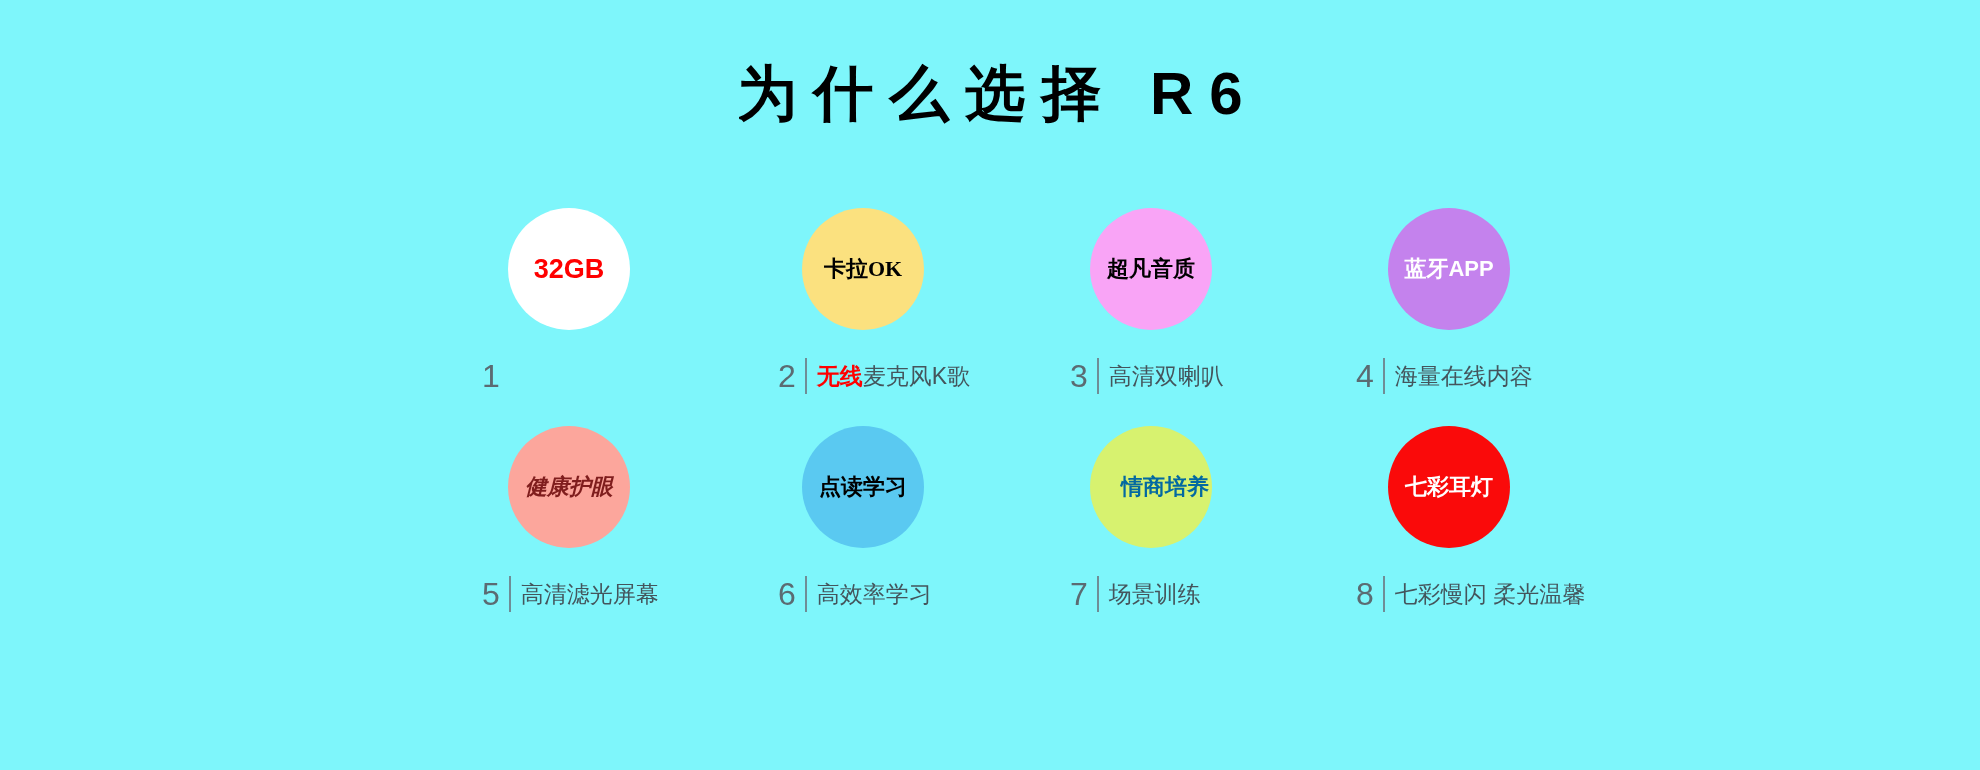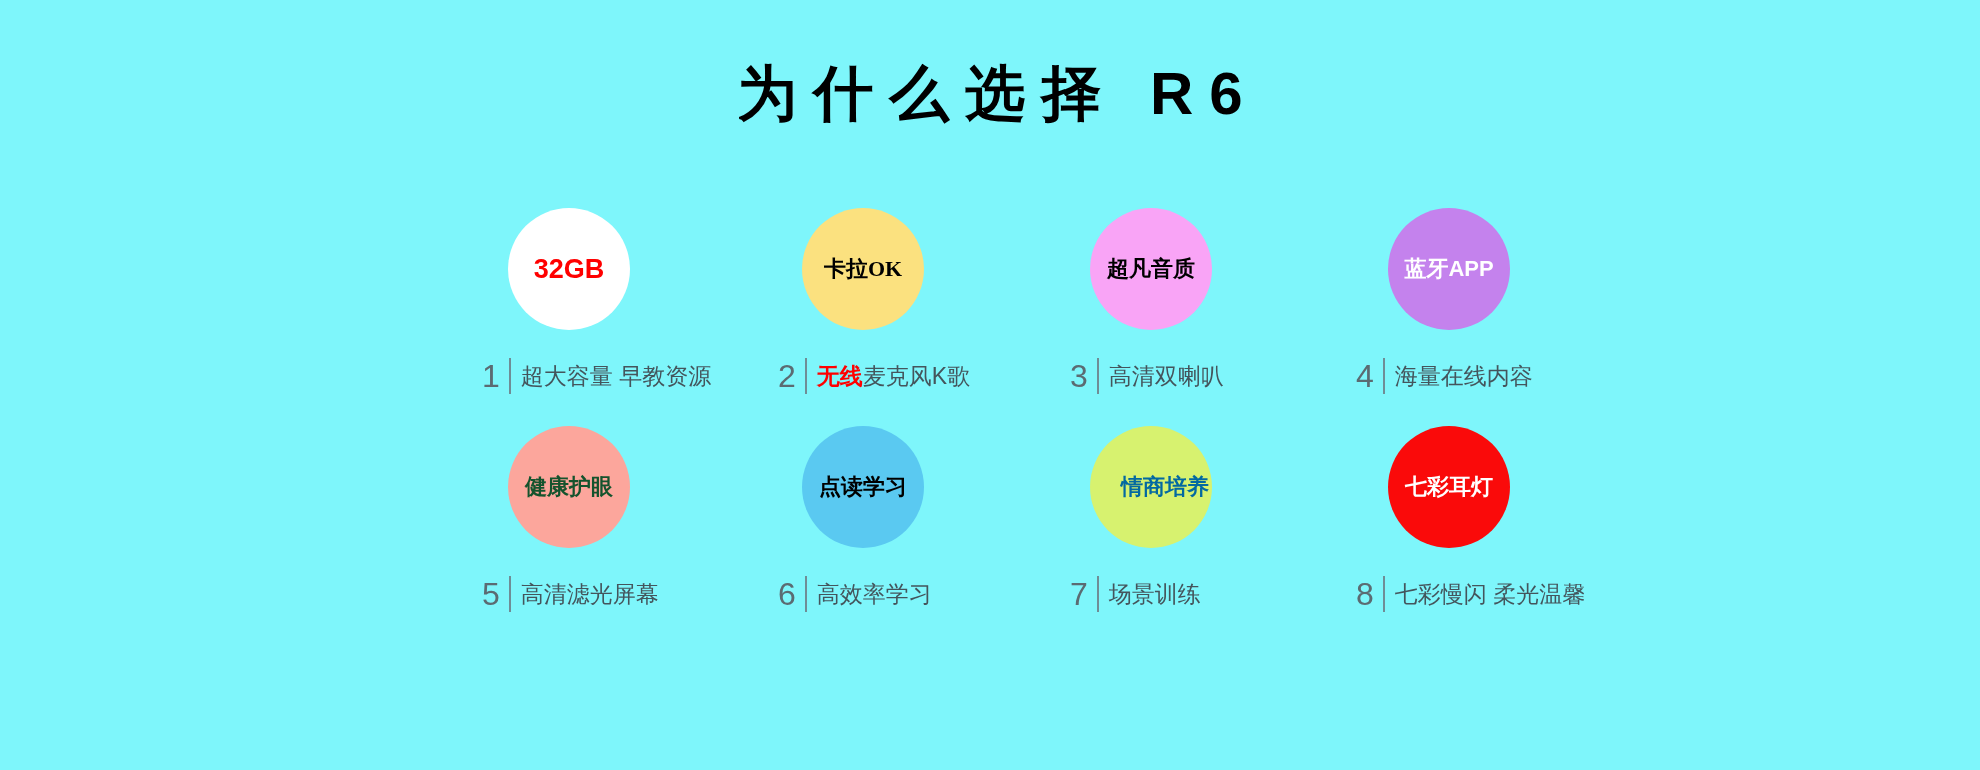--- a/index.html
+++ b/index.html
@@ -119,21 +119,20 @@
 
   <div id="poster-title" style="color: rgb(0, 0, 0);">为什么选择 R6</div>
 
   <div id="features-grid">
       <div class="feature-cell" data-col="0">
         <div class="feature-bubble" style="background: rgb(255, 255, 255);">
           <span class="bubble-label big" style="color: rgb(255, 0, 0);">32GB</span>
         </div>
         <div class="feature-caption">
           <span class="caption-index">1</span>
-          <span class="caption-text"><span>超大容量  早教资源</span></span>
         </div>
       </div>
       <div class="feature-cell" data-col="1">
         <div class="feature-bubble" style="background: rgb(251, 225, 127);">
           <span class="bubble-label" style="color: rgb(0, 0, 0); font-family: Liberation Serif, serif;">卡拉OK</span>
         </div>
         <div class="feature-caption">
           <span class="caption-index">2</span>
           <span class="caption-text"><span class="caption-highlight">无线</span><span>麦克风K歌</span></span>
         </div>
@@ -151,21 +150,21 @@
         <div class="feature-bubble" style="background: rgb(196, 130, 237);">
           <span class="bubble-label" style="color: rgb(255, 255, 255);">蓝牙APP</span>
         </div>
         <div class="feature-caption">
           <span class="caption-index">4</span>
           <span class="caption-text"><span>海量在线内容</span></span>
         </div>
       </div>
       <div class="feature-cell" data-col="0">
         <div class="feature-bubble" style="background: rgb(252, 166, 156);">
-          <span class="bubble-label" style="color: #14532d;">健康护眼</span>
+          <span class="bubble-label" style="color: #7f1d1d; font-style: italic;">健康护眼</span>
         </div>
         <div class="feature-caption">
           <span class="caption-index">5</span>
           <span class="caption-text"><span>高清滤光屏幕</span></span>
         </div>
       </div>
       <div class="feature-cell" data-col="1">
         <div class="feature-bubble" style="background: rgb(90, 201, 241);">
           <span class="bubble-label" style="color: rgb(0, 0, 0);">点读学习</span>
         </div>

